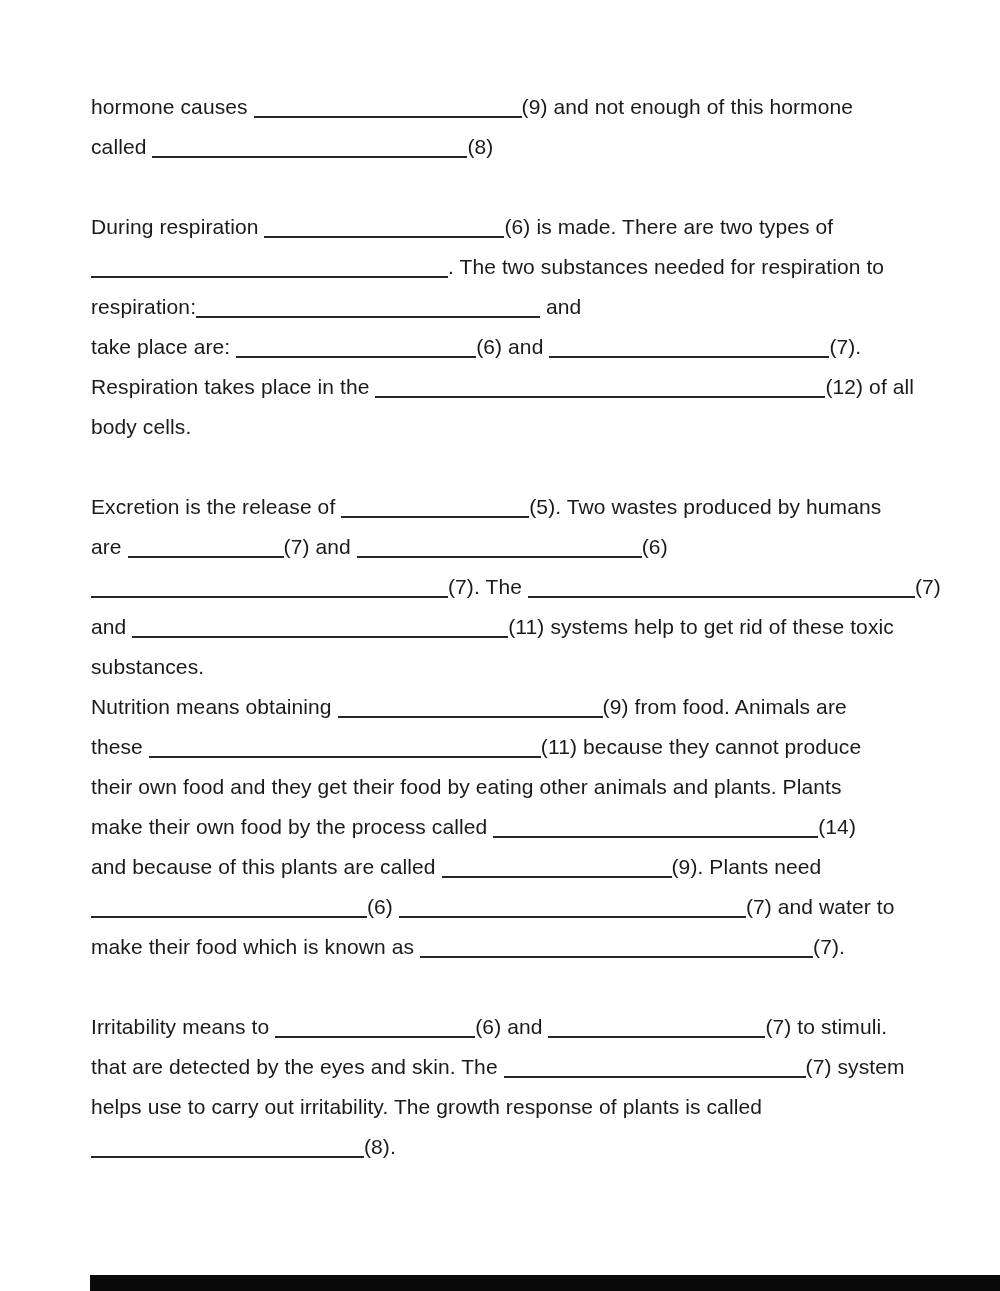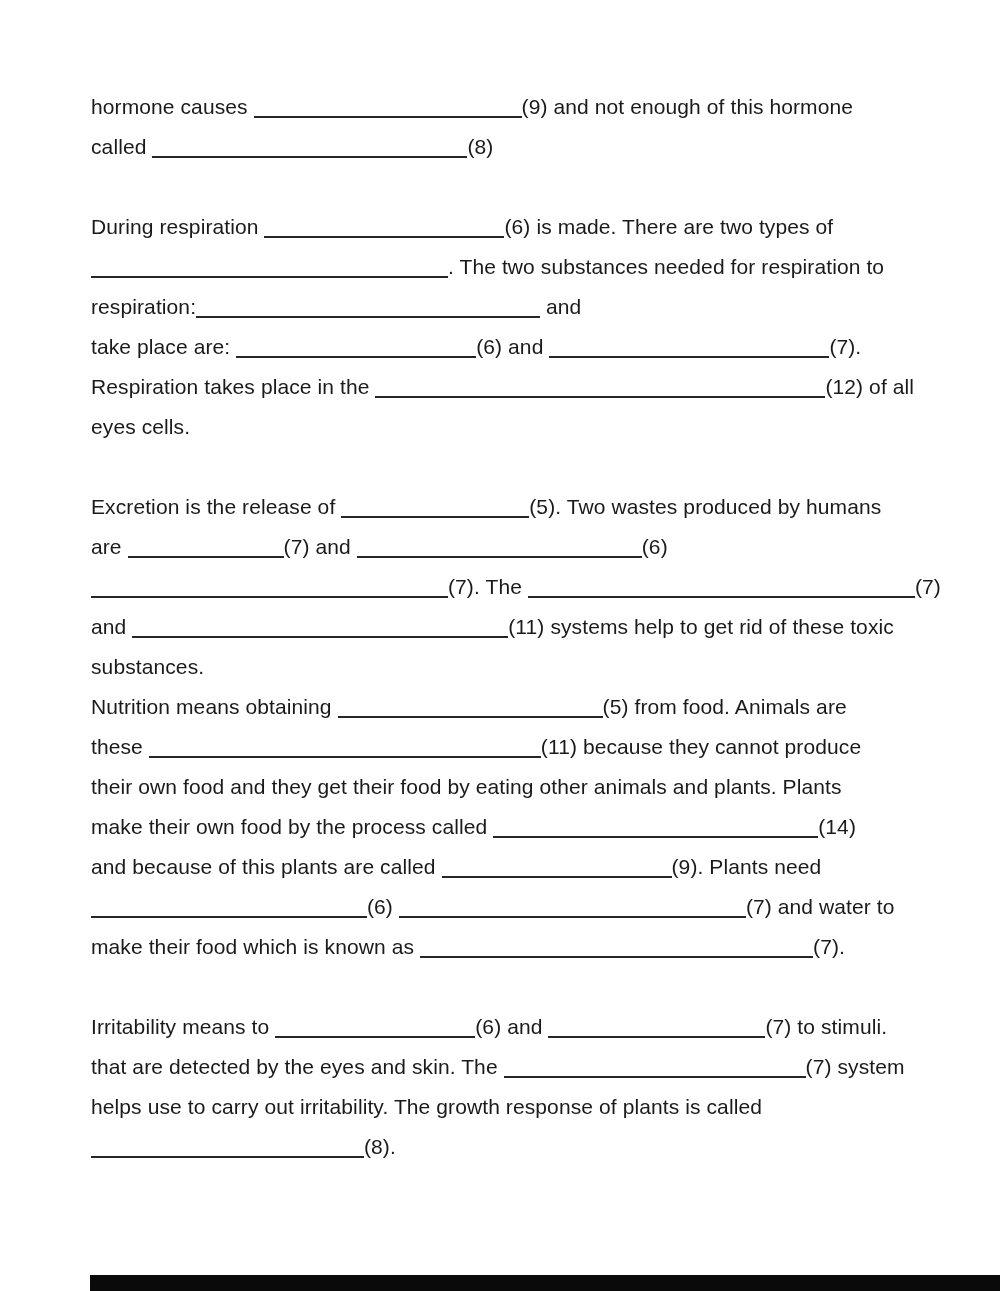--- a/index.html
+++ b/index.html
@@ -59,28 +59,28 @@
 
 <div class="page">
     <div class="line"><span class="run">hormone causes </span><span class="blank" style="width: 268px;"></span><span class="run">(9) and not enough of this hormone</span></div>
     <div class="line"><span class="run">called </span><span class="blank" style="width: 315px;"></span><span class="run">(8)</span></div>
     <div class="linegap"></div>
     <div class="line"><span class="run">During respiration </span><span class="blank" style="width: 240px;"></span><span class="run">(6) is made. There are two types of</span></div>
     <div class="line"><span class="blank" style="width: 357px;"></span><span class="run">. The two substances needed for respiration to</span></div>
     <div class="line"><span class="run">respiration:</span><span class="blank" style="width: 344px;"></span><span class="run"> and</span></div>
     <div class="line"><span class="run">take place are: </span><span class="blank" style="width: 240px;"></span><span class="run">(6) and </span><span class="blank" style="width: 280px;"></span><span class="run">(7).</span></div>
     <div class="line"><span class="run">Respiration takes place in the </span><span class="blank" style="width: 450px;"></span><span class="run">(12) of all</span></div>
-    <div class="line"><span class="run">eyes cells.</span></div>
+    <div class="line"><span class="run">body cells.</span></div>
     <div class="linegap"></div>
     <div class="line"><span class="run">Excretion is the release of </span><span class="blank" style="width: 188px;"></span><span class="run">(5). Two wastes produced by humans</span></div>
     <div class="line"><span class="run">are </span><span class="blank" style="width: 156px;"></span><span class="run">(7) and </span><span class="blank" style="width: 285px;"></span><span class="run">(6)</span></div>
     <div class="line"><span class="blank" style="width: 357px;"></span><span class="run">(7). The </span><span class="blank" style="width: 387px;"></span><span class="run">(7)</span></div>
     <div class="line"><span class="run">and </span><span class="blank" style="width: 376px;"></span><span class="run">(11) systems help to get rid of these toxic</span></div>
     <div class="line"><span class="run">substances.</span></div>
-    <div class="line"><span class="run">Nutrition means obtaining </span><span class="blank" style="width: 265px;"></span><span class="run">(5) from food. Animals are</span></div>
+    <div class="line"><span class="run">Nutrition means obtaining </span><span class="blank" style="width: 265px;"></span><span class="run">(9) from food. Animals are</span></div>
     <div class="line"><span class="run">these </span><span class="blank" style="width: 392px;"></span><span class="run">(11) because they cannot produce</span></div>
     <div class="line"><span class="run">their own food and they get their food by eating other animals and plants. Plants</span></div>
     <div class="line"><span class="run">make their own food by the process called </span><span class="blank" style="width: 325px;"></span><span class="run">(14)</span></div>
     <div class="line"><span class="run">and because of this plants are called </span><span class="blank" style="width: 230px;"></span><span class="run">(9). Plants need</span></div>
     <div class="line"><span class="blank" style="width: 276px;"></span><span class="run">(6) </span><span class="blank" style="width: 347px;"></span><span class="run">(7) and water to</span></div>
     <div class="line"><span class="run">make their food which is known as </span><span class="blank" style="width: 393px;"></span><span class="run">(7).</span></div>
     <div class="linegap"></div>
     <div class="line"><span class="run">Irritability means to </span><span class="blank" style="width: 200px;"></span><span class="run">(6) and </span><span class="blank" style="width: 217px;"></span><span class="run">(7) to stimuli.</span></div>
     <div class="line"><span class="run">that are detected by the eyes and skin. The </span><span class="blank" style="width: 302px;"></span><span class="run">(7) system</span></div>
     <div class="line"><span class="run">helps use to carry out irritability. The growth response of plants is called</span></div>

